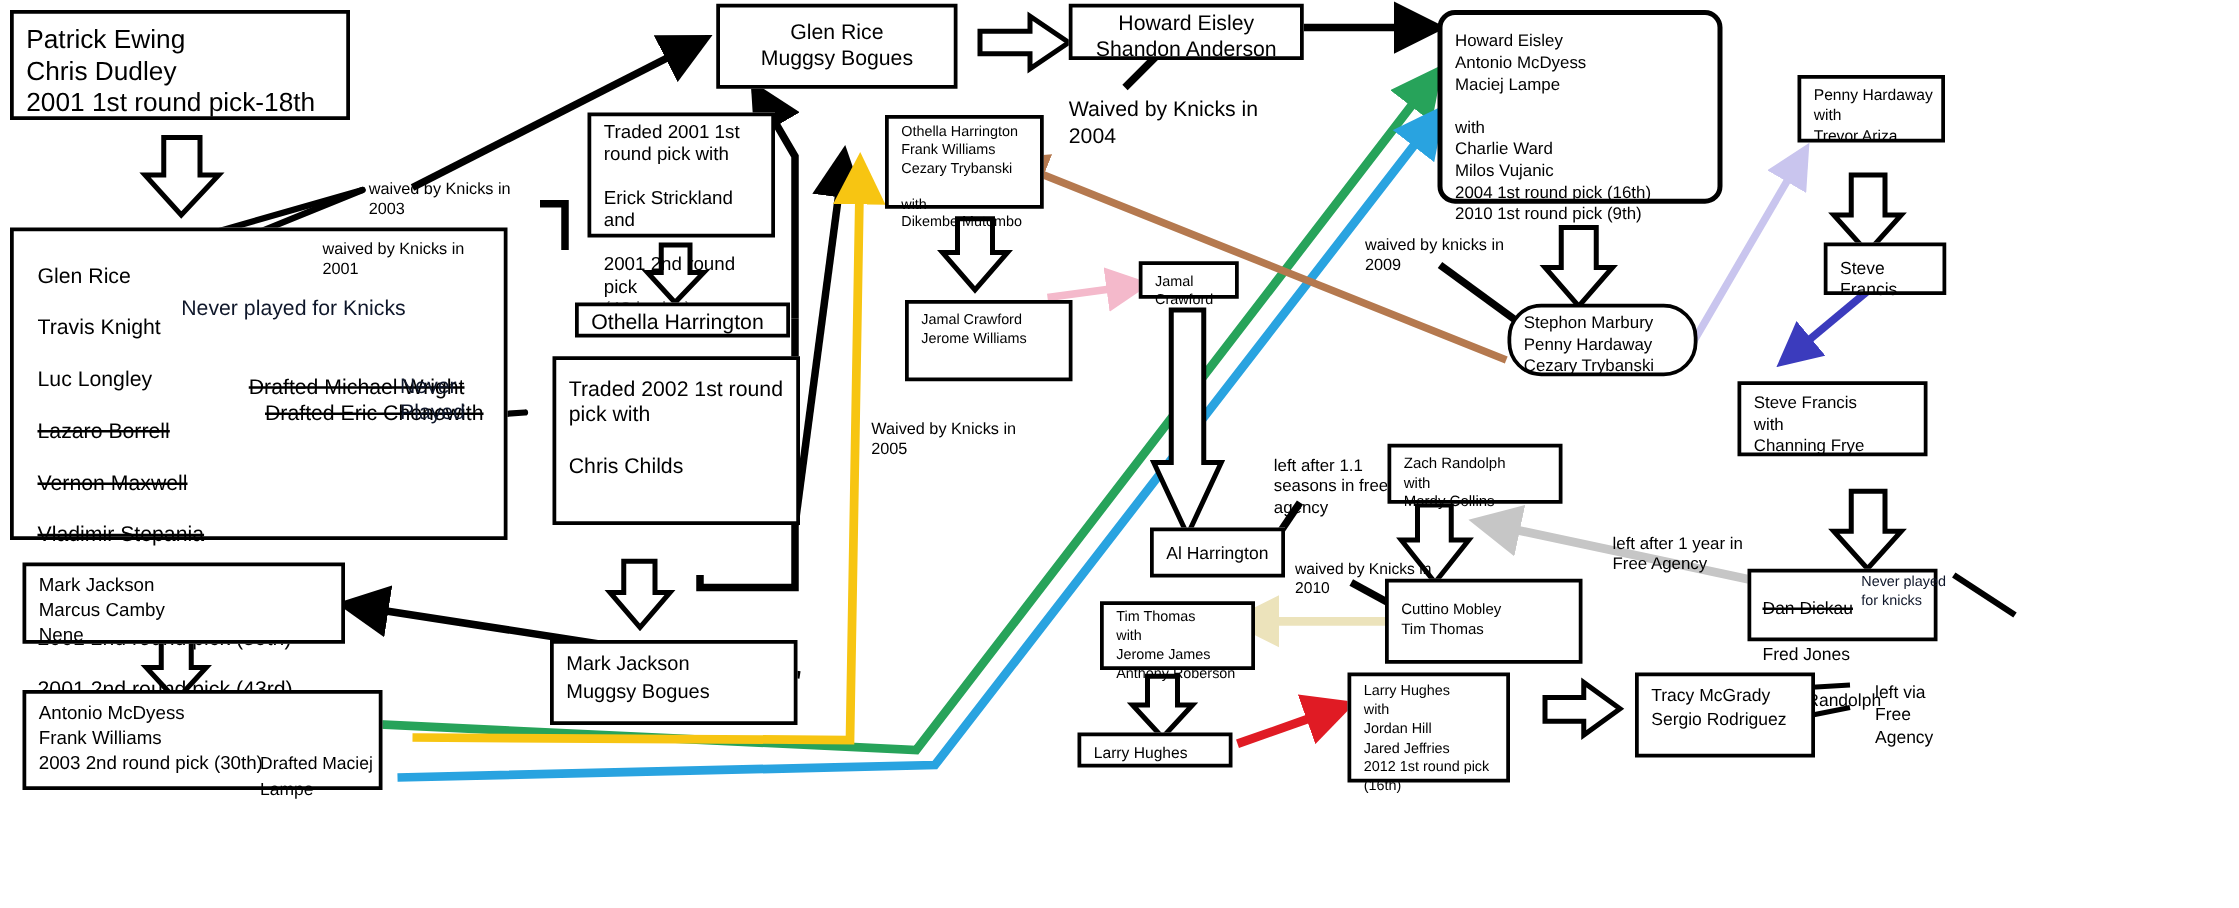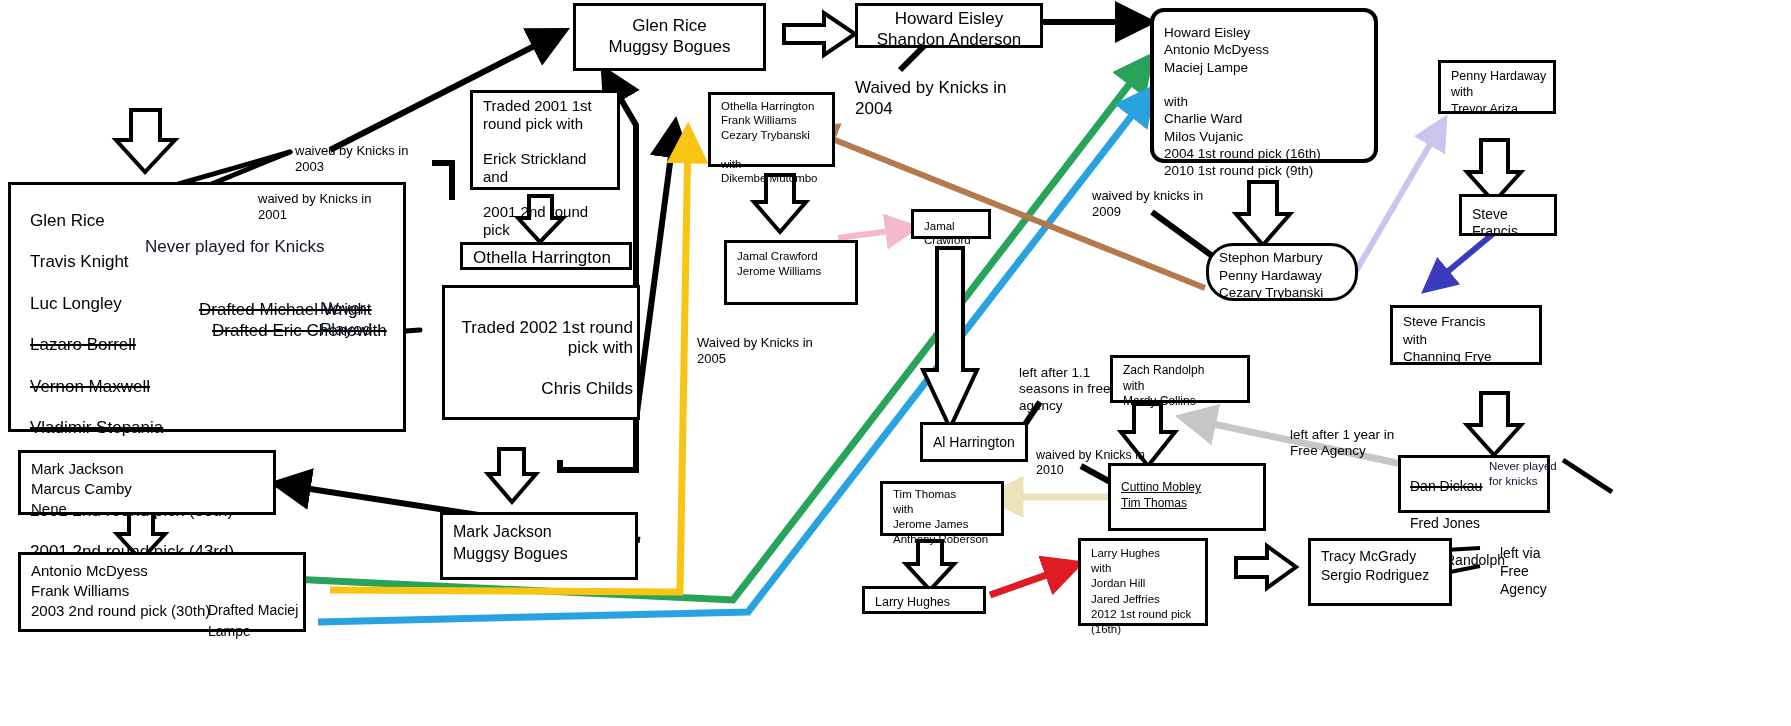--- a/index.html
+++ b/index.html
@@ -131,20 +131,25 @@
       <path d="M937,248 L963,248 L963,370 L977,370 L950,428 L923,370 L937,370 z"></path>
 
       <path d="M1134,404 L1161,404 L1161,432 L1175,432 L1148,466 L1121,432 L1134,432 z"></path>
 
       <path d="M918,541 L942,541 L942,564 L954,564 L930,590 L906,564 L918,564 z"></path>
 
       <path d="M1236,558 L1267,558 L1267,546 L1296,567 L1267,588 L1267,577 L1236,577 z"></path>
     </g>
   </svg>
 
+  <div class="box" style="left:8px;top:8px;width:272px;height:88px;">
+    <div class="txt big" style="top:8px;">Patrick Ewing
+Chris Dudley
+2001 1st round pick-18th</div>
+  </div>
 
   <div class="box" style="left:8px;top:182px;width:398px;height:250px;">
   </div>
   <div class="lbl med" style="left:30px;top:190px;">
     <div>Glen Rice</div>
     <div>Travis Knight</div>
     <div>Luc Longley</div>
     <div class="strike">Lazaro Borrell</div>
     <div class="strike">Vernon Maxwell</div>
     <div class="strike">Vladimir Stepania</div>
@@ -172,21 +177,21 @@
 
 2001 2nd round pick
 (48th pick)</div>
   </div>
 
   <div class="box" style="left:460px;top:242px;width:172px;height:28px;">
     <div class="txt med" style="top:3px;">Othella Harrington</div>
   </div>
 
   <div class="box" style="left:442px;top:285px;width:198px;height:135px;">
-    <div class="txt med" style="top:30px;line-height:1.2;text-align:right;">Traded 2002 1st round
+    <div class="txt med" style="top:14px;line-height:1.2;">Traded 2002 1st round
 pick with
 
 Chris Childs</div>
   </div>
 
   <div class="box" style="left:573px;top:3px;width:193px;height:68px;">
     <div class="txt med" style="top:10px;text-align:center;left:0;right:0;">Glen Rice
 Muggsy Bogues</div>
   </div>
 
@@ -289,21 +294,21 @@
 seasons in free
 agency</div>
 
   <div class="box" style="left:1110px;top:355px;width:140px;height:48px;">
     <div class="txt xsml" style="top:5px;font-size:12px;line-height:1.3;">Zach Randolph
 with
 Mardy Collins</div>
   </div>
 
   <div class="box" style="left:1108px;top:463px;width:158px;height:68px;">
-    <div class="txt xsml" style="top:13px;font-size:12px;line-height:1.35;text-decoration:underline;">Cuttino Mobley
+    <div class="txt xsml" style="top:13px;font-size:12px;line-height:1.35;">Cuttino Mobley
 Tim Thomas</div>
   </div>
   <div class="lbl sml" style="left:1036px;top:448px;font-size:12.5px;">waived by Knicks in
 2010</div>
 
   <div class="box" style="left:880px;top:481px;width:124px;height:55px;">
     <div class="txt xsml" style="top:3px;font-size:11.5px;line-height:1.3;">Tim Thomas
 with
 Jerome James
 Anthony Roberson</div>

